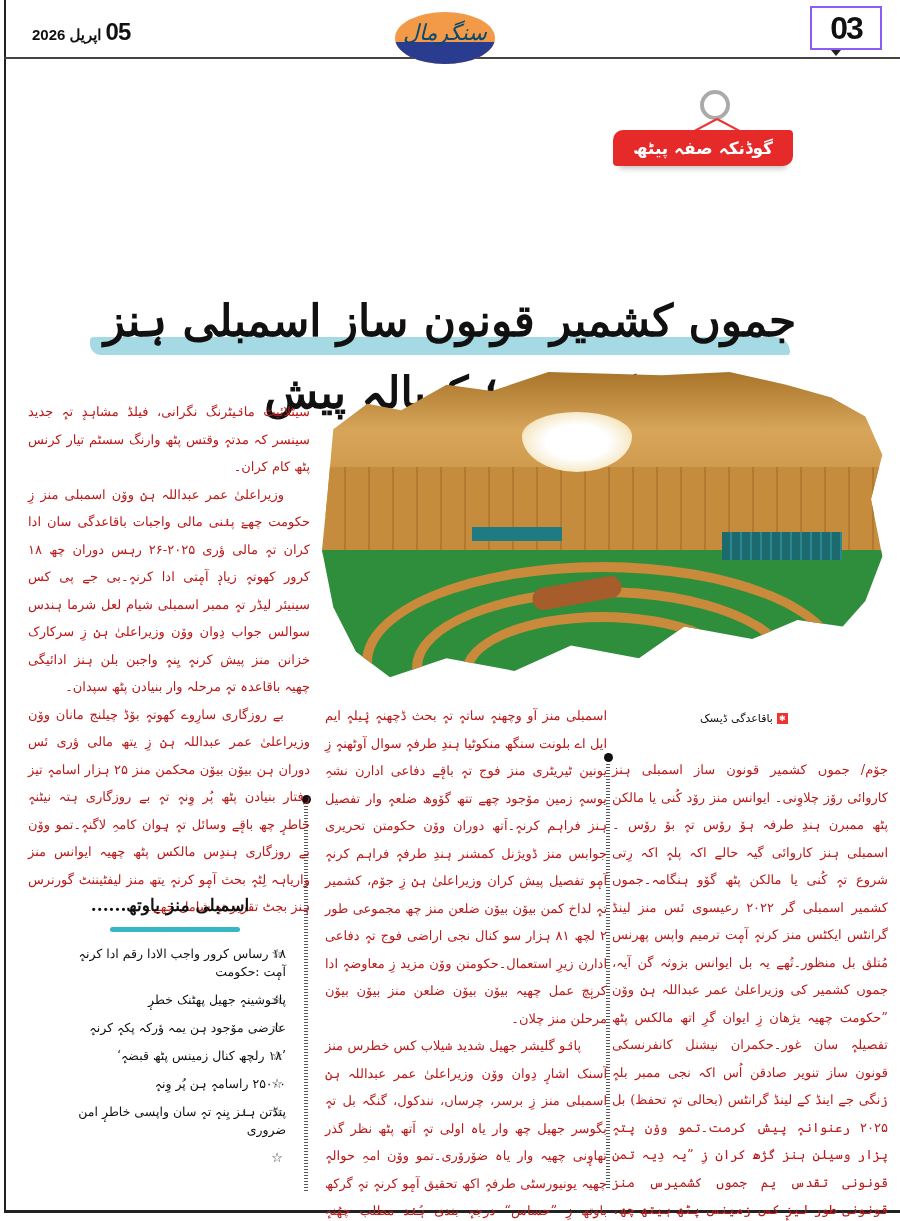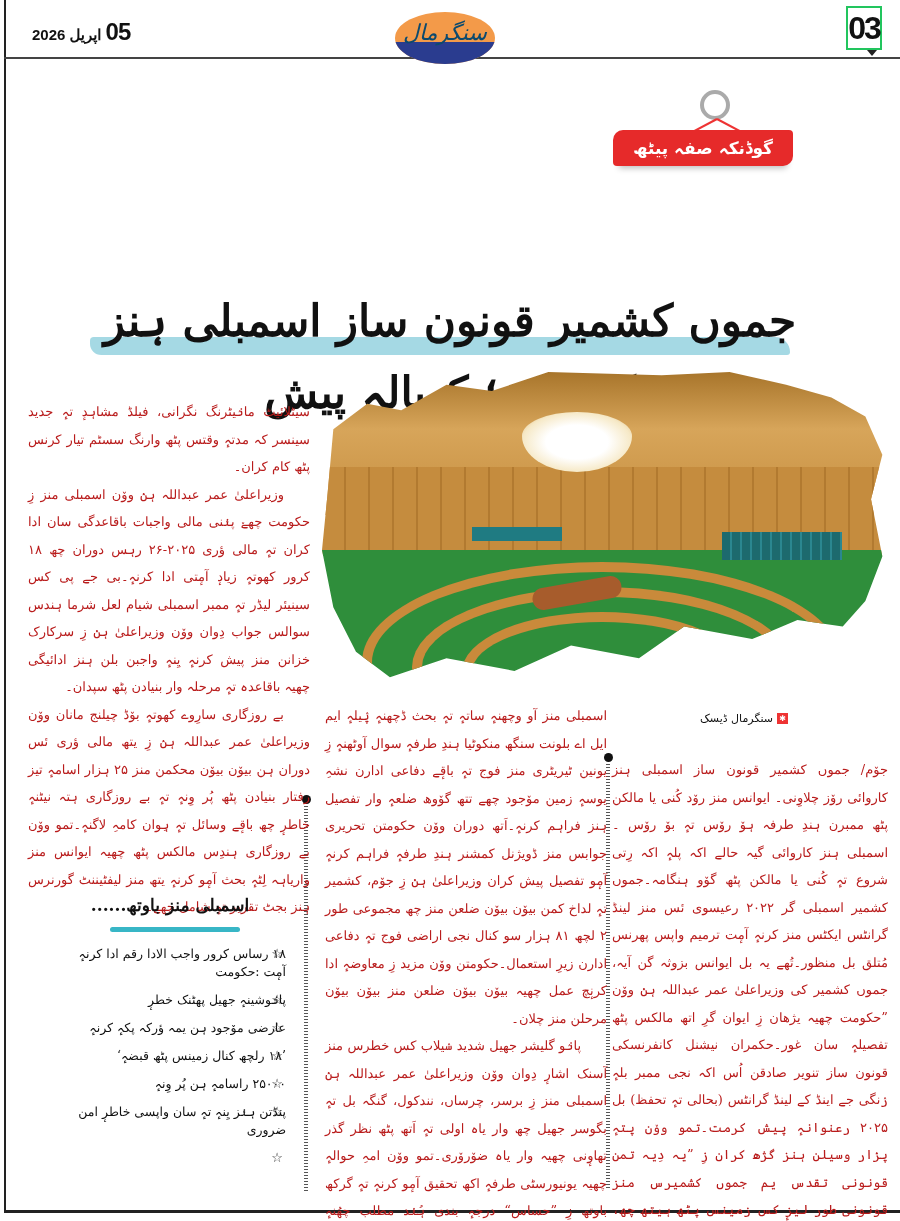--- a/index.html
+++ b/index.html
@@ -10,21 +10,21 @@
   .frame-bottom { position: absolute; left: 4px; right: 0; top: 1210px; height: 3px; background: #222; }
   .header-rule { position: absolute; left: 4px; right: 0; top: 57px; height: 1.5px; background: #444; }
 
   .date { position: absolute; left: 32px; top: 18px; font-family: "Liberation Sans", sans-serif; font-weight: bold; font-size: 15px; display: flex; align-items: baseline; gap: 4px; direction: ltr; }
   .date .day { font-size: 24px; font-weight: 900; letter-spacing: -1px; }
 
   .logo { position: absolute; left: 395px; top: 12px; width: 100px; height: 52px; border-radius: 50%; overflow: hidden; background: #f39a49; }
   .logo::after { content: ""; position: absolute; left: 0; right: 0; bottom: 0; height: 22px; background: #2a3c8f; border-radius: 0 0 50% 50%; }
   .logo-text { position: absolute; z-index: 2; width: 100%; text-align: center; top: 8px; color: #0c4a6e; font-family: "DejaVu Serif", serif; font-size: 22px; font-style: italic; }
 
-  .page-num { position: absolute; right: 18px; top: 6px; width: 36px; height: 44px; border: 2px solid #22c55e; background: #fff; text-align: center; font-family: "Liberation Sans", sans-serif; font-weight: 900; font-size: 32px; line-height: 40px; letter-spacing: -2px; }
+  .page-num { position: absolute; right: 18px; top: 6px; width: 72px; height: 44px; border: 2px solid #8b5cf6; background: #fff; text-align: center; font-family: "Liberation Sans", sans-serif; font-weight: 900; font-size: 32px; line-height: 40px; letter-spacing: -2px; }
   .page-num::after { content: ""; position: absolute; left: 19px; bottom: -8px; border-left: 5px solid transparent; border-right: 5px solid transparent; border-top: 6px solid #222; }
 
   .tag-wrap { position: absolute; left: 605px; top: 88px; width: 190px; height: 100px; }
   .tag-ring { position: absolute; left: 95px; top: 2px; width: 30px; height: 30px; border: 4px solid #aaa; border-radius: 50%; }
   .tag-string-l { position: absolute; left: 62px; top: 30px; width: 50px; height: 2px; background: #e33; transform: rotate(-28deg); transform-origin: right; }
   .tag-string-r { position: absolute; left: 112px; top: 30px; width: 50px; height: 2px; background: #e33; transform: rotate(28deg); transform-origin: left; }
   .tag-box { position: absolute; left: 8px; top: 42px; width: 180px; height: 36px; background: #e62a2a; border-radius: 10px 4px 10px 4px; color: #fff; font-size: 17px; font-weight: bold; text-align: center; line-height: 36px; direction: rtl; box-shadow: 0 8px 6px -6px #bbb; }
 
   .headline-wrap { position: absolute; left: 80px; top: 285px; width: 740px; height: 80px; }
   .headline-brush { position: absolute; left: 10px; right: 30px; top: 52px; height: 18px; background: #a5d9e4; border-radius: 10px 40px 8px 30px; }
@@ -107,21 +107,21 @@
   <div class="seats-r"></div>
   <div class="bench b1"></div>
   <div class="bench b2"></div>
   <div class="bench b3"></div>
   <div class="table"></div>
   <div class="chandelier"></div>
 </div>
 
 <div class="credit">
   <span class="ico">✱</span>
-  <span>سنگرمال ڈیسک</span>
+  <span>باقاعدگی ڈیسک</span>
 </div>
 
 <div class="col col-right">
   <p>جۆم/ جموں کشمیر قونون ساز اسمبلی ہنز کاروائی رۆز چلاوِنی۔ ایوانس منز رۆد کُنی یا مالکن پٹھ ممبرن ہندِ طرفہ ہۆ رۆس تہٕ بۆ رۆس ۔اسمبلی ہنز کاروائی گیہ حالے اکہ پلہٕ اکہ رِتی شروع تہٕ کُنی یا مالکن پٹھ گۆو ہنگامہ۔جموں کشمیر اسمبلی گر ۲۰۲۲ رعیسوی ئس منز لینڈ گرانٹس ایکٹس منز کرنہٕ آمٕت ترمیم واپس پھرنس مُتلق بل منظور۔تُھے یہ بل ایوانس بزوثہ گن آیہ، جموں کشمیر کی وزیراعلیٰ عمر عبداللہ ہنٛ وۆن ”حکومت چھیہ یژھان زِ ایوان گرِ اتھ مالکس پٹھ تفصیلہٕ سان غور۔حکمران نیشنل کانفرنسکی قونون ساز تنویر صادقن اُس اکہ نجی ممبر بلہٕ رٛنگی جے اینڈ کے لینڈ گرانٹس (بحالی تہٕ تحفظ) بل ۲۰۲۵ رعنوانہٕ پیش کرمت۔تمو وۆن پتہٕ پزٛار وسیلن ہنز گژھ کران زِ ”یہ دِیہ تمن قونونی تقدس یم جموں کشمیرس منز قونونی طور لیزٕ کس زمینس پٹھ ہیتھ چھ، چاہے جموں کشمیر کُ گلمرگ یا پہلگام چُھ یا چاہے جۆمہٕ پٹنی ٹاپ یا ریاسی چھے“۔</p>
 </div>
 
 <div class="dot" style="left:604px; top:753px;"></div>
 <div class="dotted-rule" style="left:606px; top:764px; height:425px;"></div>
 
 <div class="col col-mid">

